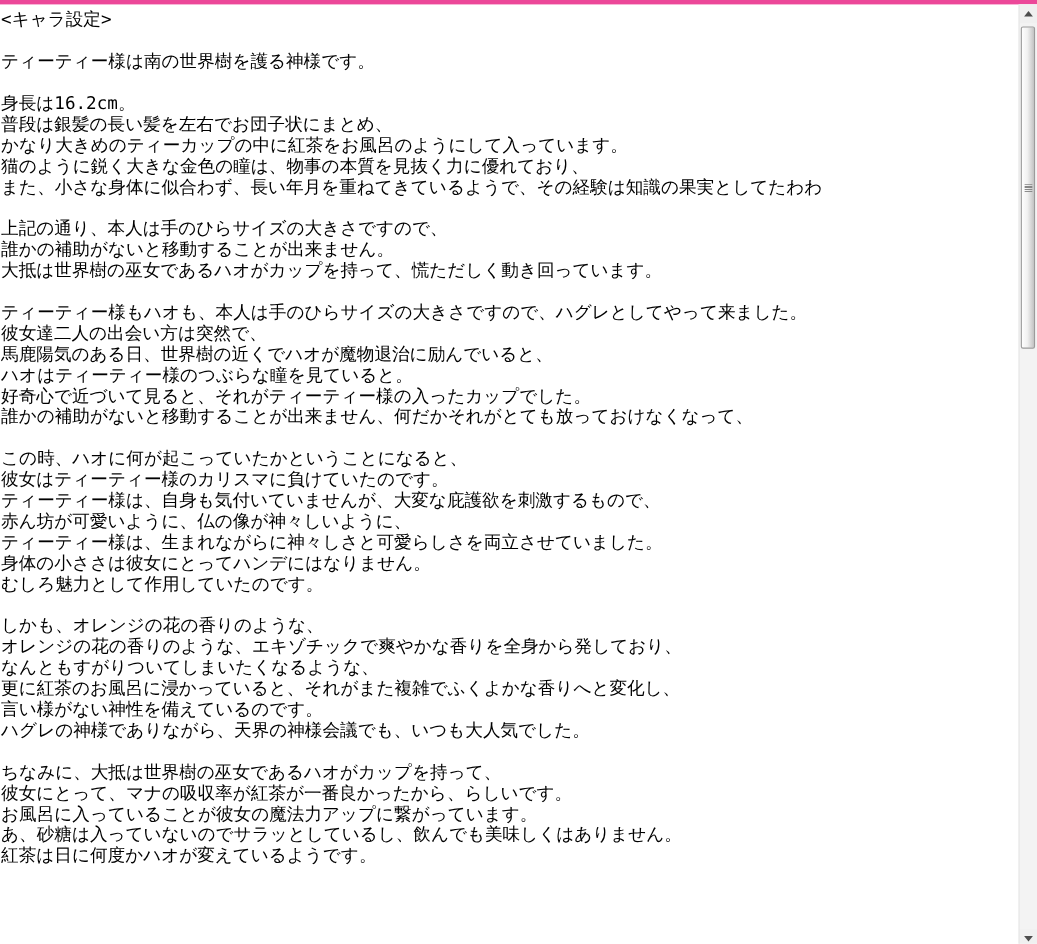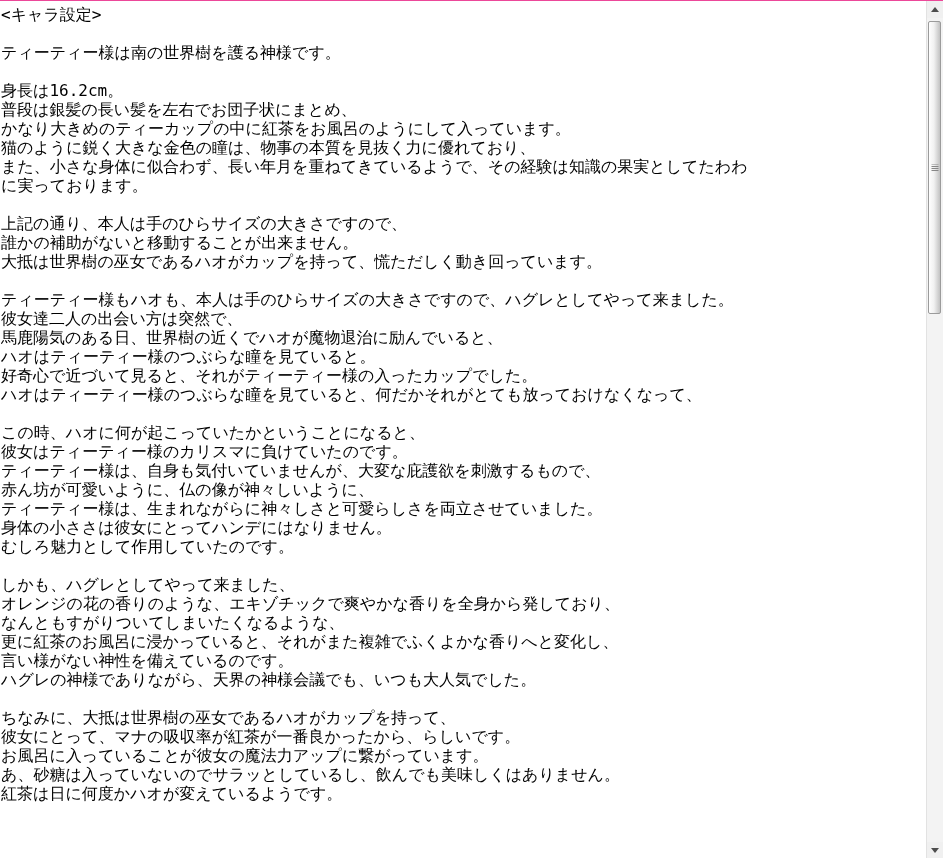--- a/index.html
+++ b/index.html
@@ -8,21 +8,21 @@
     width: 943px;
     height: 858px;
     background: #ffffff;
     overflow: hidden;
   }
   .viewport {
     position: relative;
     width: 943px;
     height: 858px;
     background: #ffffff;
-    border-top: 1px solid #ec4899;
+    border-top: 4px solid #ec4899;
     box-sizing: border-box;
   }
   
   .text-content {
     position: absolute;
     left: 1px;
     top: 4px;
     right: 18px;
     bottom: 0;
     overflow: hidden;
@@ -112,42 +112,41 @@
   <div class="text-content">
       <div class="line">&lt;キャラ設定&gt;</div>
       <div class="line"></div>
       <div class="line">ティーティー様は南の世界樹を護る神様です。</div>
       <div class="line"></div>
       <div class="line">身長は16.2cm。</div>
       <div class="line">普段は銀髪の長い髪を左右でお団子状にまとめ、</div>
       <div class="line">かなり大きめのティーカップの中に紅茶をお風呂のようにして入っています。</div>
       <div class="line">猫のように鋭く大きな金色の瞳は、物事の本質を見抜く力に優れており、</div>
       <div class="line">また、小さな身体に似合わず、長い年月を重ねてきているようで、その経験は知識の果実としてたわわ</div>
-      <div class="line">に実っております。</div>
       <div class="line"></div>
       <div class="line">上記の通り、本人は手のひらサイズの大きさですので、</div>
       <div class="line">誰かの補助がないと移動することが出来ません。</div>
       <div class="line">大抵は世界樹の巫女であるハオがカップを持って、慌ただしく動き回っています。</div>
       <div class="line"></div>
       <div class="line">ティーティー様もハオも、本人は手のひらサイズの大きさですので、ハグレとしてやって来ました。</div>
       <div class="line">彼女達二人の出会い方は突然で、</div>
       <div class="line">馬鹿陽気のある日、世界樹の近くでハオが魔物退治に励んでいると、</div>
       <div class="line">ハオはティーティー様のつぶらな瞳を見ていると。</div>
       <div class="line">好奇心で近づいて見ると、それがティーティー様の入ったカップでした。</div>
-      <div class="line">ハオはティーティー様のつぶらな瞳を見ていると、何だかそれがとても放っておけなくなって、</div>
+      <div class="line">誰かの補助がないと移動することが出来ません、何だかそれがとても放っておけなくなって、</div>
       <div class="line"></div>
       <div class="line">この時、ハオに何が起こっていたかということになると、</div>
       <div class="line">彼女はティーティー様のカリスマに負けていたのです。</div>
       <div class="line">ティーティー様は、自身も気付いていませんが、大変な庇護欲を刺激するもので、</div>
       <div class="line">赤ん坊が可愛いように、仏の像が神々しいように、</div>
       <div class="line">ティーティー様は、生まれながらに神々しさと可愛らしさを両立させていました。</div>
       <div class="line">身体の小ささは彼女にとってハンデにはなりません。</div>
       <div class="line">むしろ魅力として作用していたのです。</div>
       <div class="line"></div>
-      <div class="line">しかも、ハグレとしてやって来ました、</div>
+      <div class="line">しかも、オレンジの花の香りのような、</div>
       <div class="line">オレンジの花の香りのような、エキゾチックで爽やかな香りを全身から発しており、</div>
       <div class="line">なんともすがりついてしまいたくなるような、</div>
       <div class="line">更に紅茶のお風呂に浸かっていると、それがまた複雑でふくよかな香りへと変化し、</div>
       <div class="line">言い様がない神性を備えているのです。</div>
       <div class="line">ハグレの神様でありながら、天界の神様会議でも、いつも大人気でした。</div>
       <div class="line"></div>
       <div class="line">ちなみに、大抵は世界樹の巫女であるハオがカップを持って、</div>
       <div class="line">彼女にとって、マナの吸収率が紅茶が一番良かったから、らしいです。</div>
       <div class="line">お風呂に入っていることが彼女の魔法力アップに繋がっています。</div>
       <div class="line">あ、砂糖は入っていないのでサラッとしているし、飲んでも美味しくはありません。</div>

